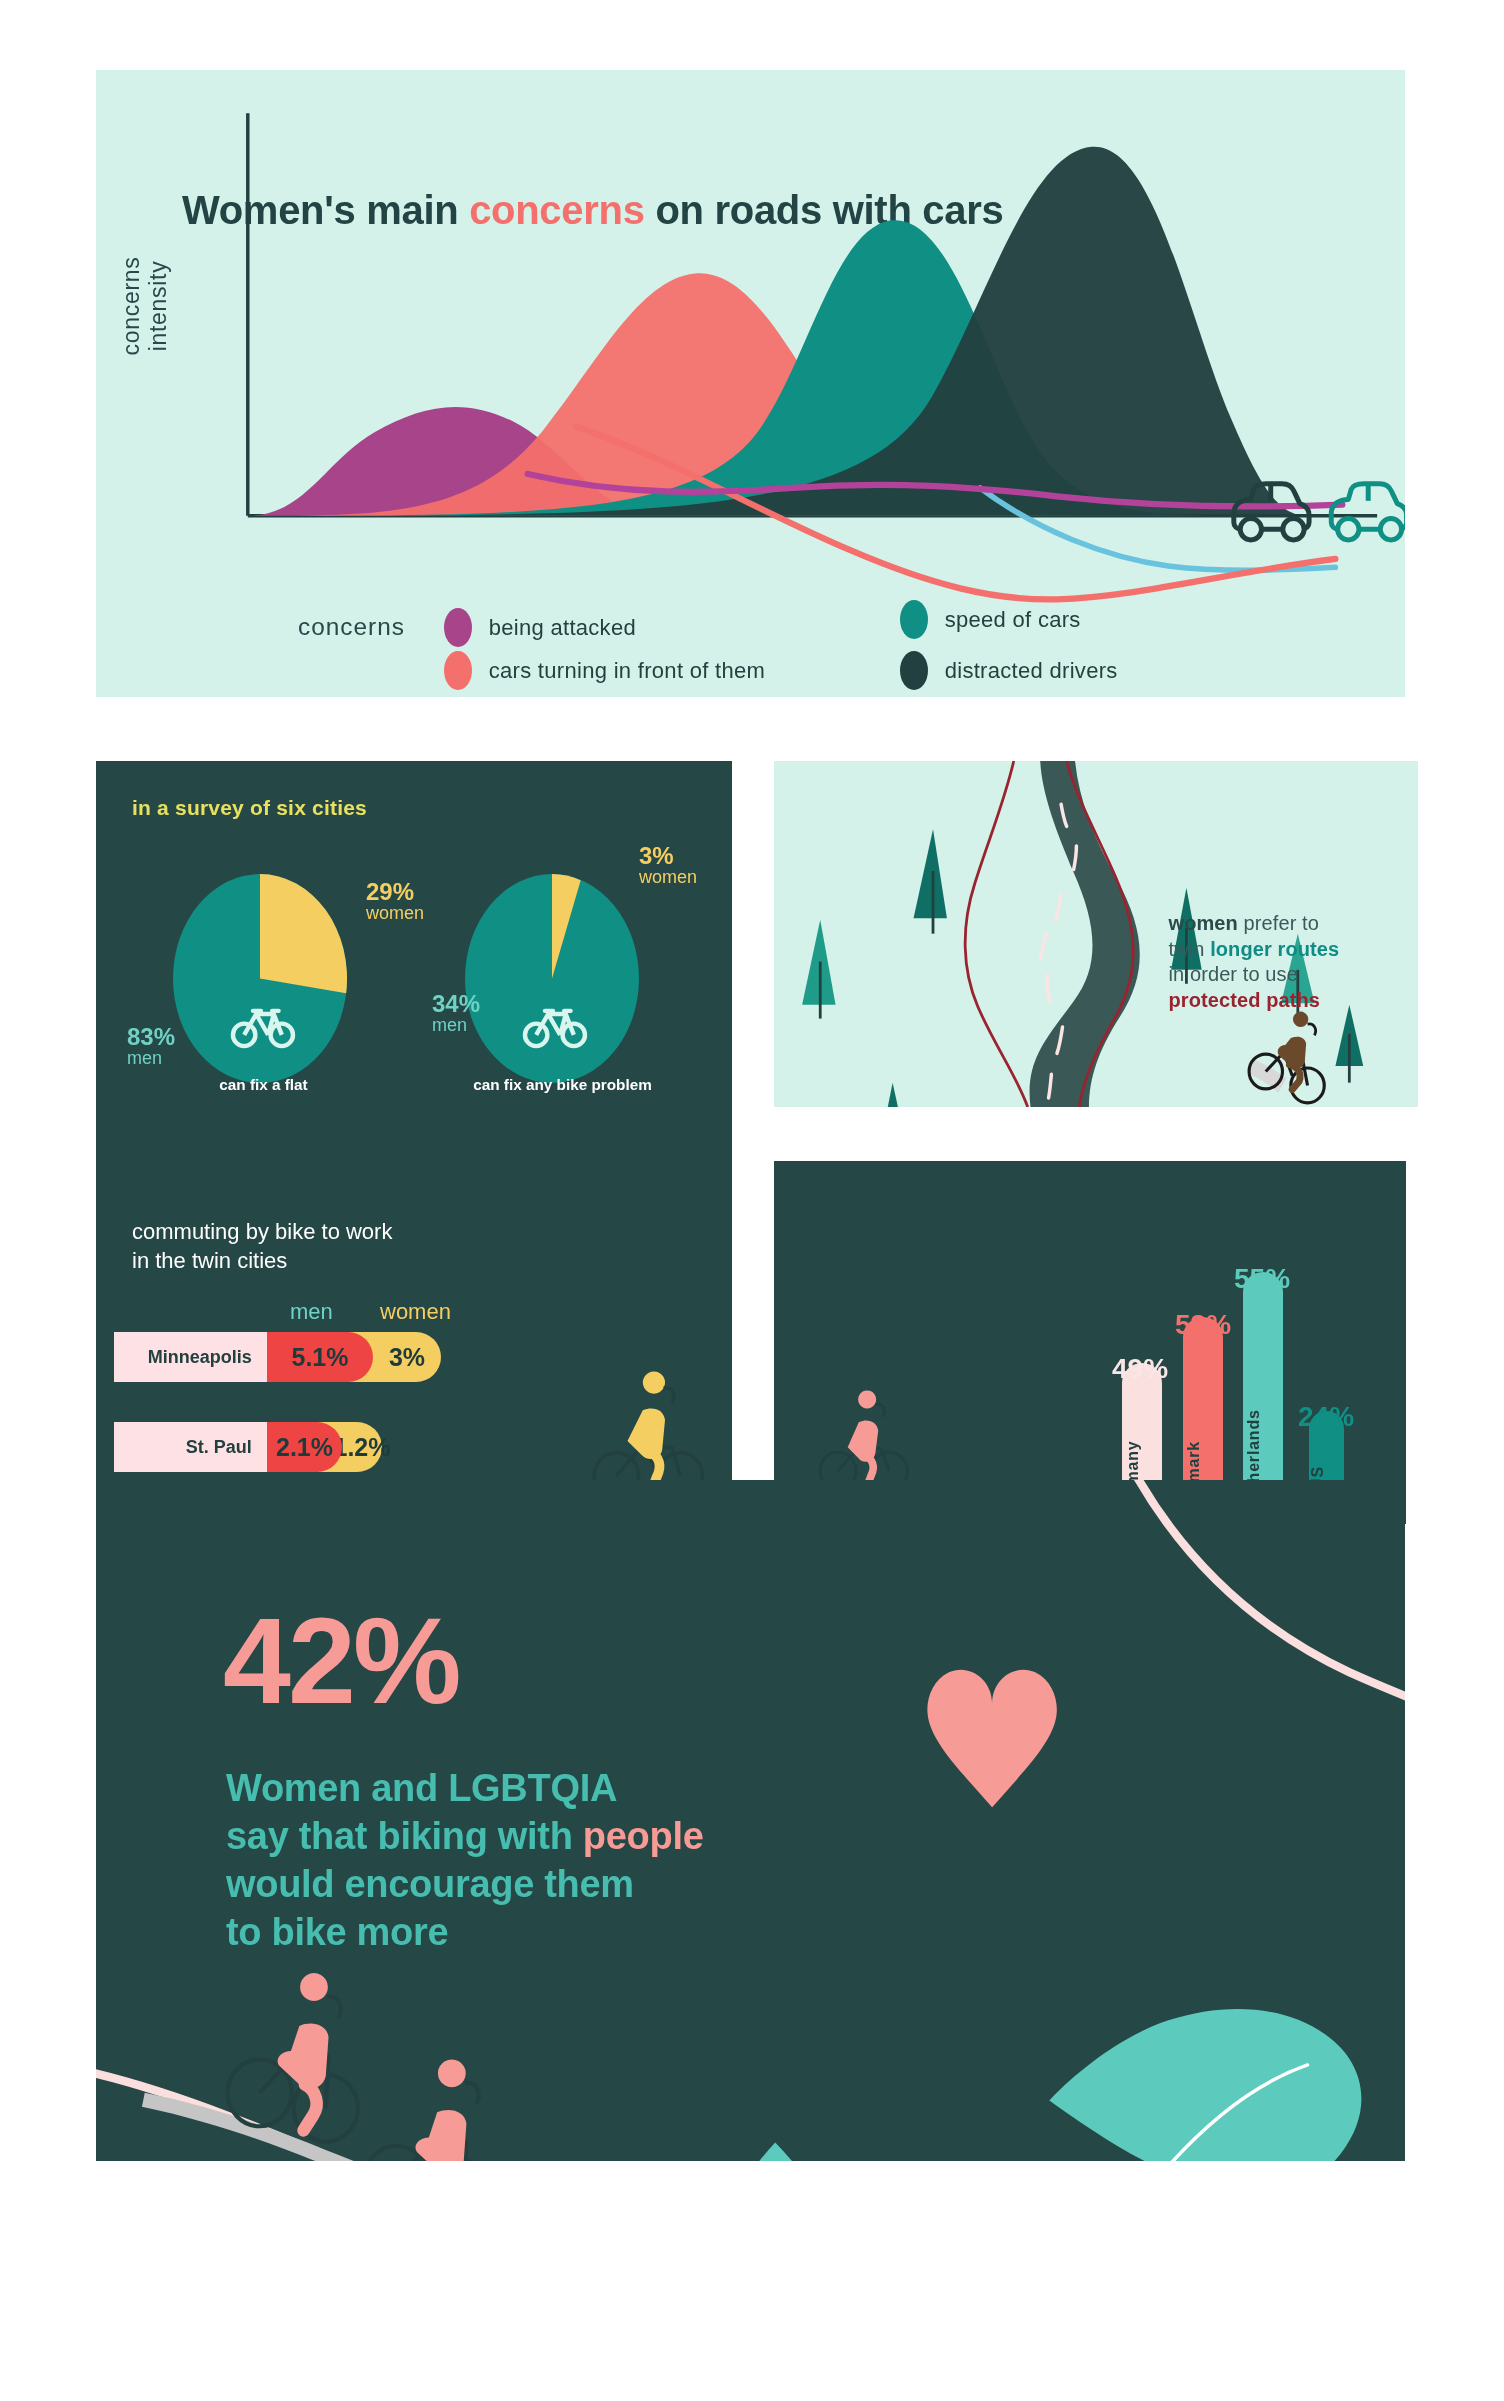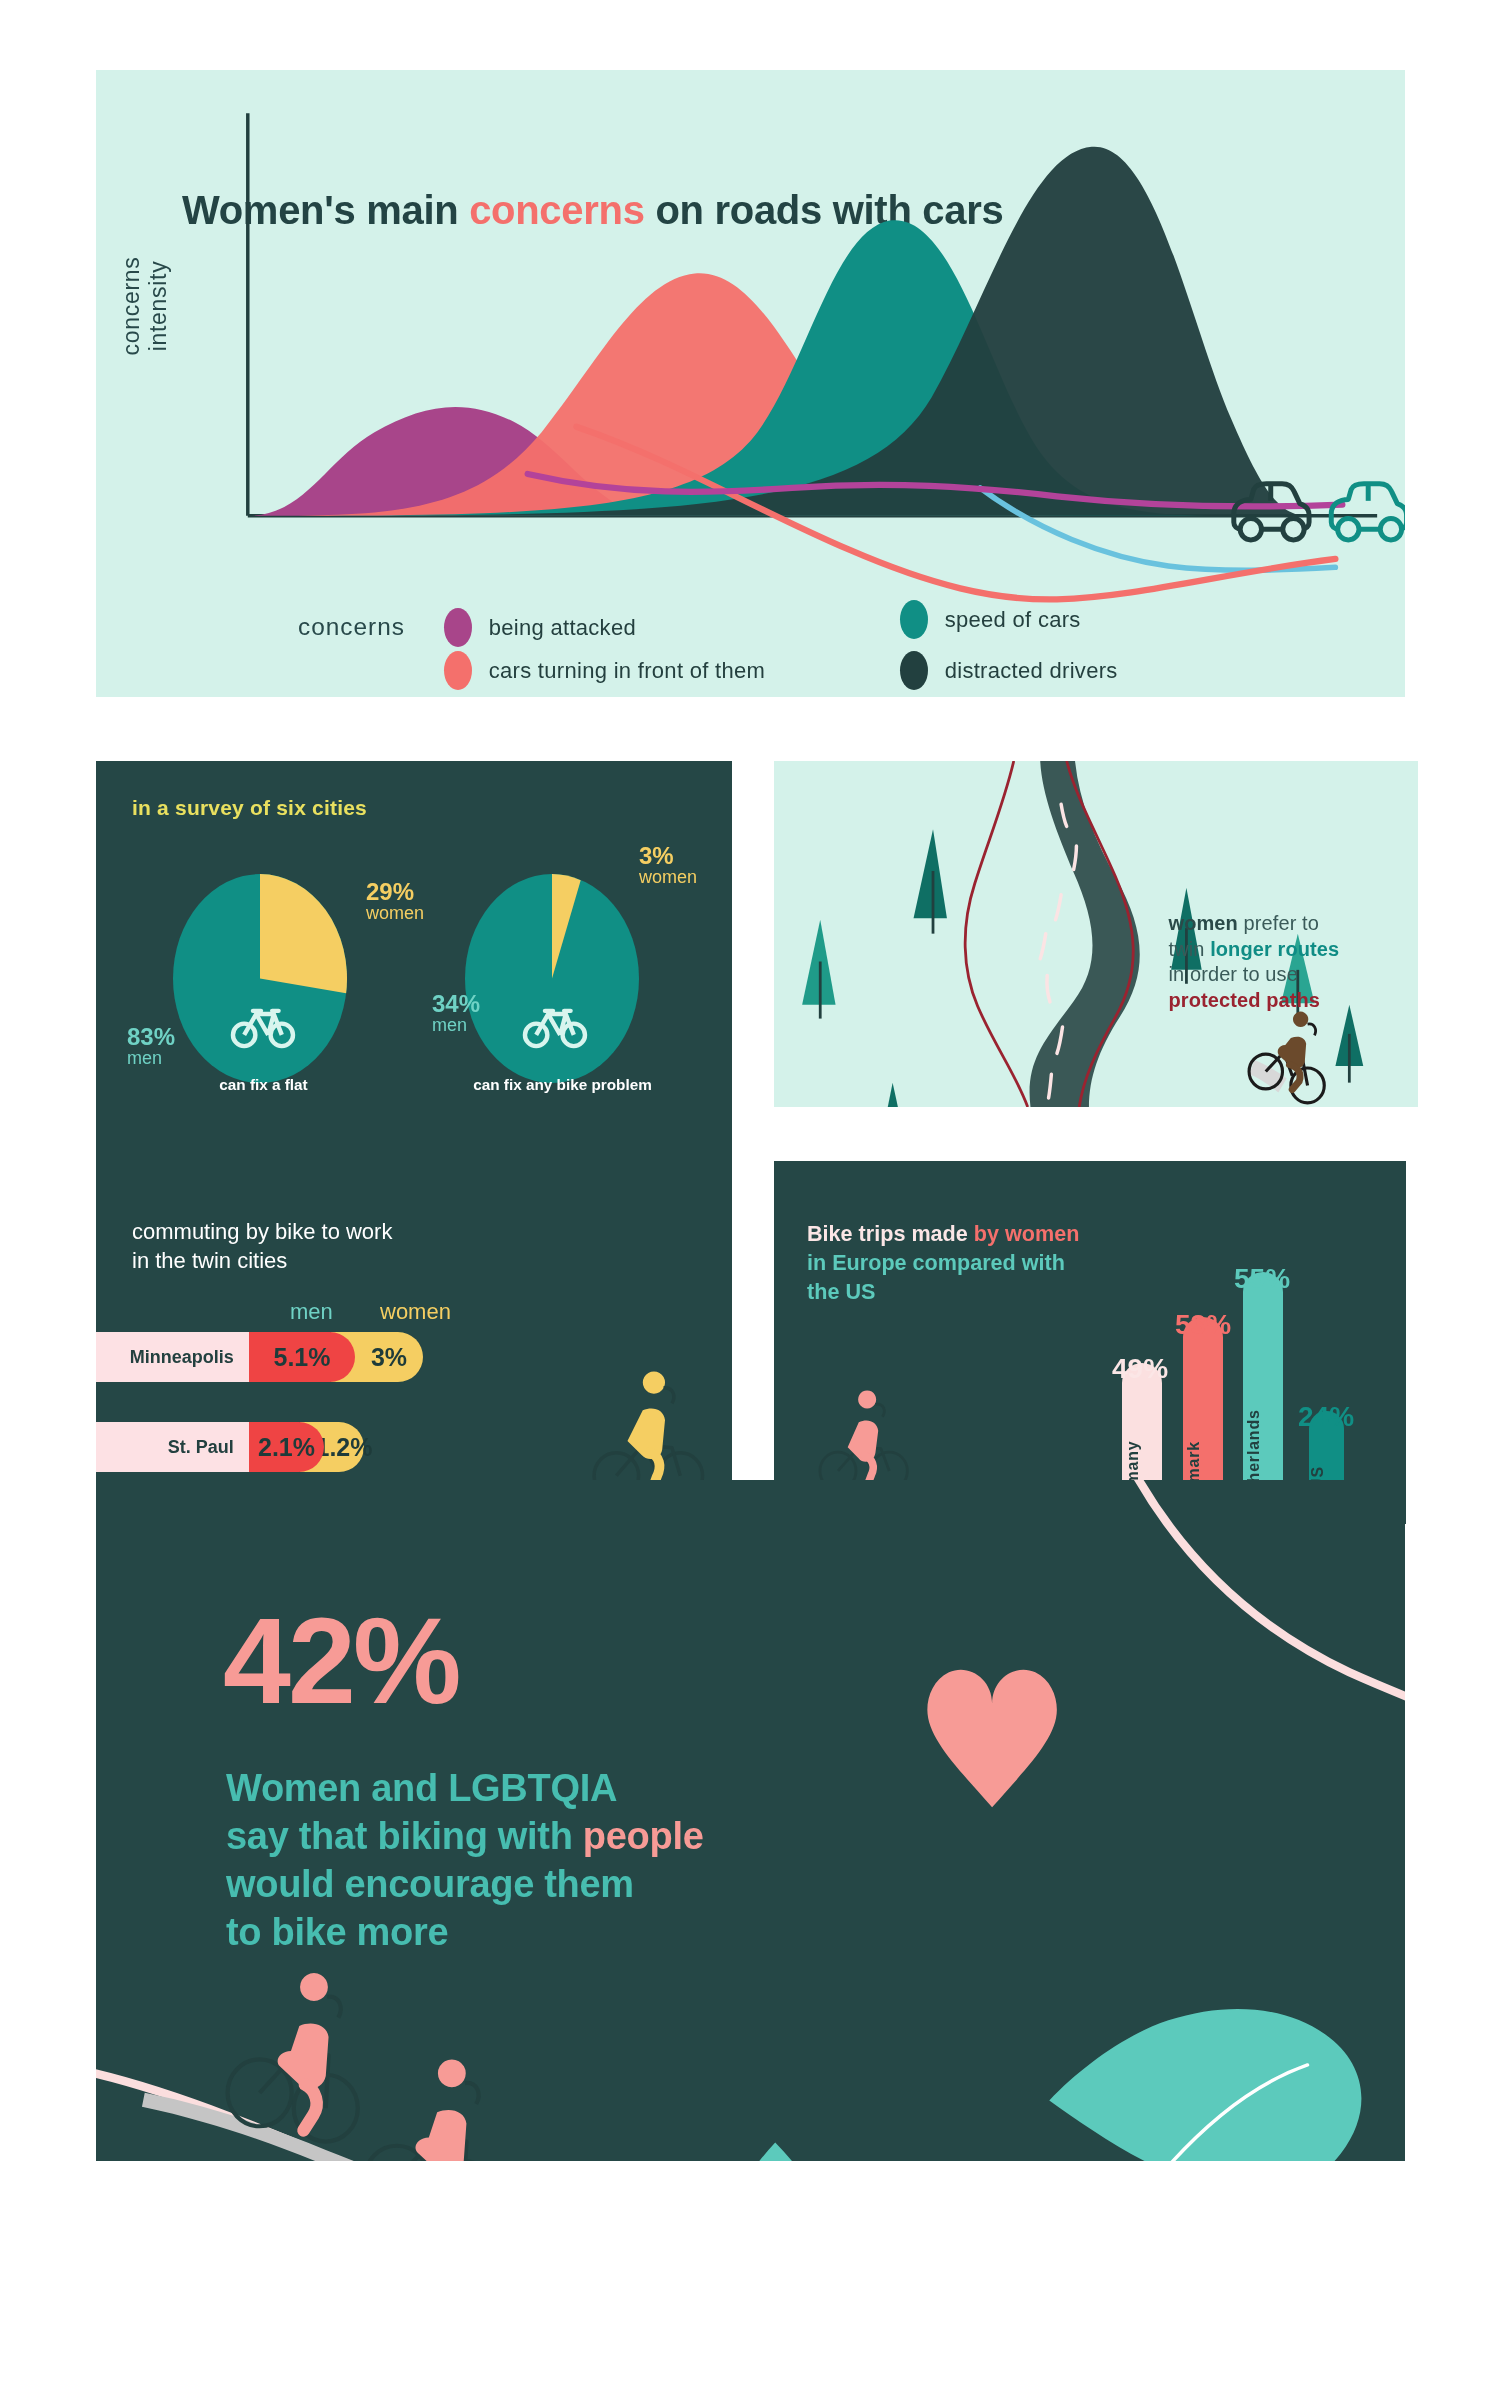--- a/index.html
+++ b/index.html
@@ -56,21 +56,21 @@
     font-size:20px;font-weight:700;color:#2b4a49;line-height:1.28;letter-spacing:0.1px;}
   #road-text .t1{color:#0f8c85;}
   #road-text .t2{color:#9a2330;}
   #road-text .light{font-weight:400;color:#3a5a59;}
 
   
   #panel-twin{left:96px;top:1161px;width:636px;height:363px;}
   #twin-title{position:absolute;left:36px;top:56px;font-size:22px;font-weight:400;color:#ffffff;line-height:1.33;}
   .hdr-men{position:absolute;font-size:22px;color:#6fd2c5;}
   .hdr-women{position:absolute;font-size:22px;color:#f5ce62;}
-  .bar-row{position:absolute;height:50px;display:flex;align-items:stretch;}
+  .bar-row{position:absolute;height:50px;display:flex;align-items:stretch;margin-left:18px;}
   .bar-label{background:#fde1e4;display:flex;align-items:center;justify-content:flex-end;
     padding-right:15.3px;font-size:18px;font-weight:800;color:#23403f;box-sizing:border-box;}
   .bar-men{background:#ef4444;display:flex;align-items:center;justify-content:center;
     font-size:25px;font-weight:800;color:#1e3b3a;position:relative;z-index:2;
     border-top-right-radius:28px;border-bottom-right-radius:28px;}
   .bar-women{background:#f5ce62;display:flex;align-items:center;justify-content:center;
     font-size:25px;font-weight:800;color:#1e3b3a;position:relative;z-index:1;margin-left:-24px;
     padding-left:24px;box-sizing:border-box;
     border-top-right-radius:28px;border-bottom-right-radius:28px;}
 
@@ -306,25 +306,20 @@
       </g>
       <path d="M102,44 a16,16 0 1,1 0.1,0 Z" fill="#f5ce62"></path>
       <path d="M116,36 C130,34 134,48 128,58" fill="none" stroke="#22403f" stroke-width="5"></path>
       <path d="M86,68 C100,62 116,66 118,82 L114,124 C112,140 92,142 84,132 L64,112" fill="#f5ce62"></path>
       <path d="M96,128 C110,134 114,148 106,164 L98,186" fill="none" stroke="#f5ce62" stroke-width="14" stroke-linecap="round"></path>
       <path d="M14,196 C40,186 62,200 88,192 C112,184 140,196 170,190 L176,208 C146,214 116,202 92,210 C66,218 40,206 16,212 Z" fill="#e7ebf7"></path>
     </svg>
   </div>
 
   <div class="panel dark" id="panel-eu">
-    <div id="eu-title">
-      <span class="l1"><span>Bike trips made </span><span class="pink">by women</span></span><br>
-      <span class="l2">in Europe compared with</span><br>
-      <span class="l2">the US</span>
-    </div>
 
     <div id="eu-ground"></div>
 
     <div class="eu-bar" style="left:348px;width:40px;height:125px;background:#fbe0e0;">
       <div class="eu-bar-name" style="color:#22403f;">Germany</div>
     </div>
     <div class="eu-val" style="left:338px;top:192px;color:#fbe6e6;">49%</div>
 
     <div class="eu-bar" style="left:409px;width:40px;height:171px;background:#f4706c;">
       <div class="eu-bar-name" style="color:#22403f;">Denmark</div>

